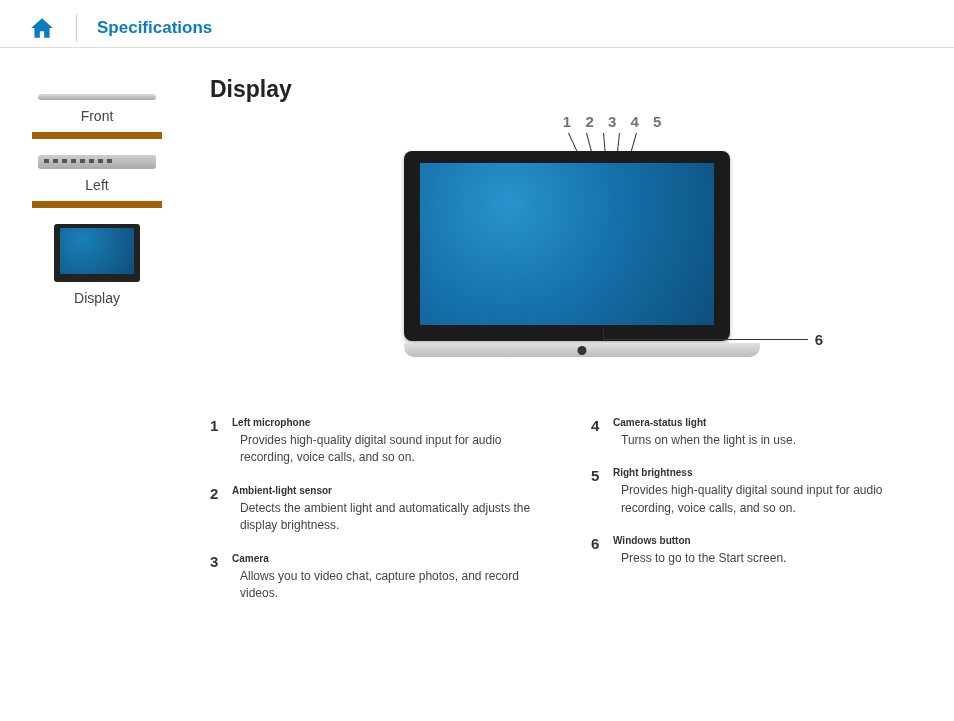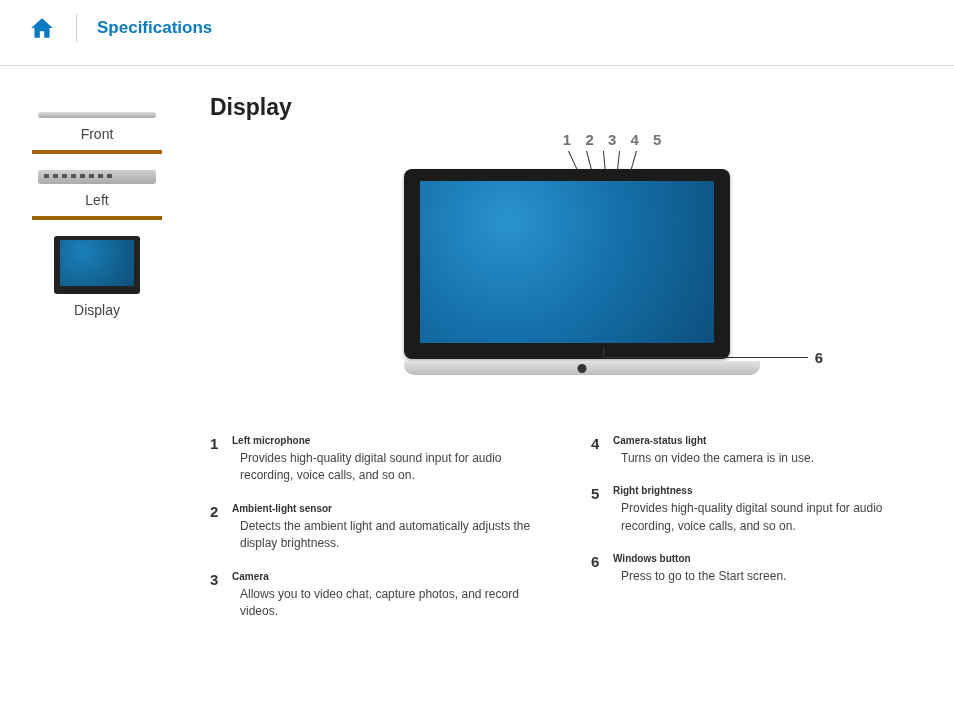--- a/index.html
+++ b/index.html
@@ -7,21 +7,21 @@
     font-family: "Segoe UI", Arial, sans-serif;
     background: #fff;
     color: #333;
     width: 954px;
     height: 721px;
     overflow: hidden;
   }
   .header {
     display: flex;
     align-items: center;
-    padding: 14px 20px 23px 28px;
+    padding: 14px 20px 5px 28px;
     border-bottom: 1px solid #ddd;
     position: relative;
   }
   .home-icon {
     color: #0b7bc1;
     cursor: pointer;
   }
   .home-icon svg { width: 28px; height: 26px; display:block; }
   .divider {
     width: 1px;
@@ -48,21 +48,21 @@
     padding-top: 28px;
   }
   .sidebar {
     width: 180px;
     padding-left: 32px;
     padding-right: 18px;
   }
   .sb-item {
     text-align: center;
     padding-bottom: 8px;
-    border-bottom: 4px solid #a16207;
+    border-bottom: 7px solid #a16207;
     margin-bottom: 16px;
     cursor: pointer;
   }
   .sb-item:last-child { border-bottom: none; }
   .sb-label { font-size: 14px; color: #444; margin-top: 8px; }
   .thumb { margin-top: 6px; }
   .thumb-closed {
     width: 118px; height: 6px;
     background: linear-gradient(#ddd,#aaa);
     border-radius: 3px;
@@ -311,21 +311,21 @@
             <div class="desc-text">Allows you to video chat, capture photos, and record videos.</div>
           </div>
         </div>
       </div>
 
       <div class="desc-col">
         <div class="desc-item">
           <div class="desc-num">4</div>
           <div class="desc-body">
             <div class="desc-title">Camera-status light</div>
-            <div class="desc-text">Turns on video the camera is in use.</div>
+            <div class="desc-text">Turns on when the light is in use.</div>
           </div>
         </div>
         <div class="desc-item">
           <div class="desc-num">5</div>
           <div class="desc-body">
             <div class="desc-title">Right brightness</div>
             <div class="desc-text">Provides high-quality digital sound input for audio recording, voice calls, and so on.</div>
           </div>
         </div>
         <div class="desc-item">

